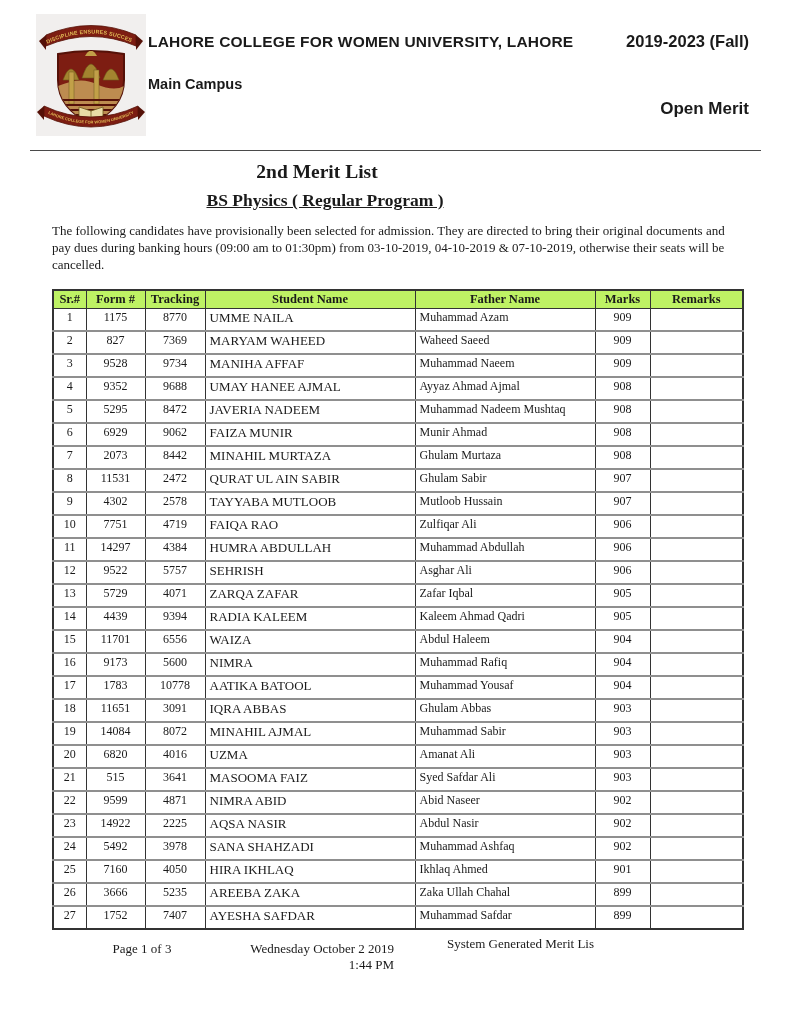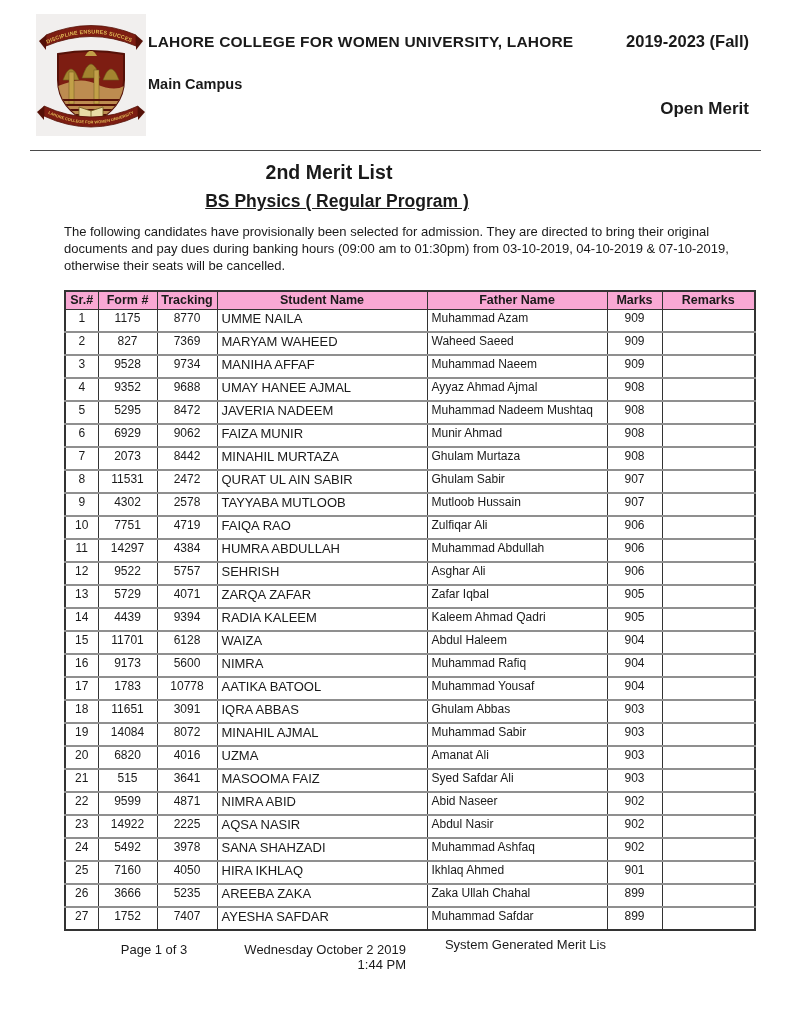--- a/index.html
+++ b/index.html
@@ -24,35 +24,35 @@
     overflow:hidden;
   }
   
   .crest{position:absolute;left:36px;top:12px;width:110px;height:126px;}
   .univ-title{position:absolute;left:148px;top:33px;font-size:15.5px;font-weight:bold;letter-spacing:0.2px;}
   .session{position:absolute;right:42px;top:32px;font-size:16.5px;font-weight:bold;}
   .campus{position:absolute;left:148px;top:76px;font-size:14.5px;font-weight:bold;}
   .open-merit{position:absolute;right:42px;top:99px;font-size:17px;font-weight:bold;}
   .separator{position:absolute;left:30px;right:30px;top:150px;border-top:1.5px solid #4a4a4a;}
   
-  .content{position:absolute;top:152px;left:12px;width:634px;}
+  .content{position:absolute;top:152px;left:0;width:634px;font-family:Liberation Serif, serif;}
   .doc-title{text-align:center;font-size:19.5px;font-weight:bold;margin:9px 0 0 0;}
   .doc-subtitle{text-align:center;font-size:17.5px;font-weight:bold;text-decoration:underline;margin:7px 0 0 16px;}
   .notice{margin:12px 47px 0 52px;width:692px;font-size:13px;line-height:1.3;}
   
   table.merit{
     border-collapse:collapse;table-layout:fixed;
     margin:15px 0 0 52px;width:690px;
     border:2px solid var(--border-dark);
   }
   table.merit th{
     border:1px solid var(--border-dark);
     font-size:12.5px;font-weight:bold;
     padding:1px 2px;height:15px;text-align:center;
-    background:#f9a8d4;
+    background:#bef264;
   }
   table.merit td{
     border-left:1px solid var(--border-dark);
     border-right:1px solid var(--border-dark);
     border-top:2px solid var(--border-gray);
     vertical-align:top;
     height:20px;
     padding:1px 4px 0 4px;
   }
   table.merit tbody tr:first-child td{border-top:1px solid var(--border-dark);}
@@ -290,21 +290,21 @@
     <td class="c">9394</td>
     <td class="student">RADIA KALEEM</td>
     <td class="father">Kaleem Ahmad Qadri</td>
     <td class="c">905</td>
     <td class="remarks"></td>
   </tr>
 
   <tr>
     <td class="c">15</td>
     <td class="c">11701</td>
-    <td class="c">6128</td>
+    <td class="c">6556</td>
     <td class="student">WAIZA</td>
     <td class="father">Abdul Haleem</td>
     <td class="c">904</td>
     <td class="remarks"></td>
   </tr>
 
   <tr>
     <td class="c">16</td>
     <td class="c">9173</td>
     <td class="c">5600</td>

